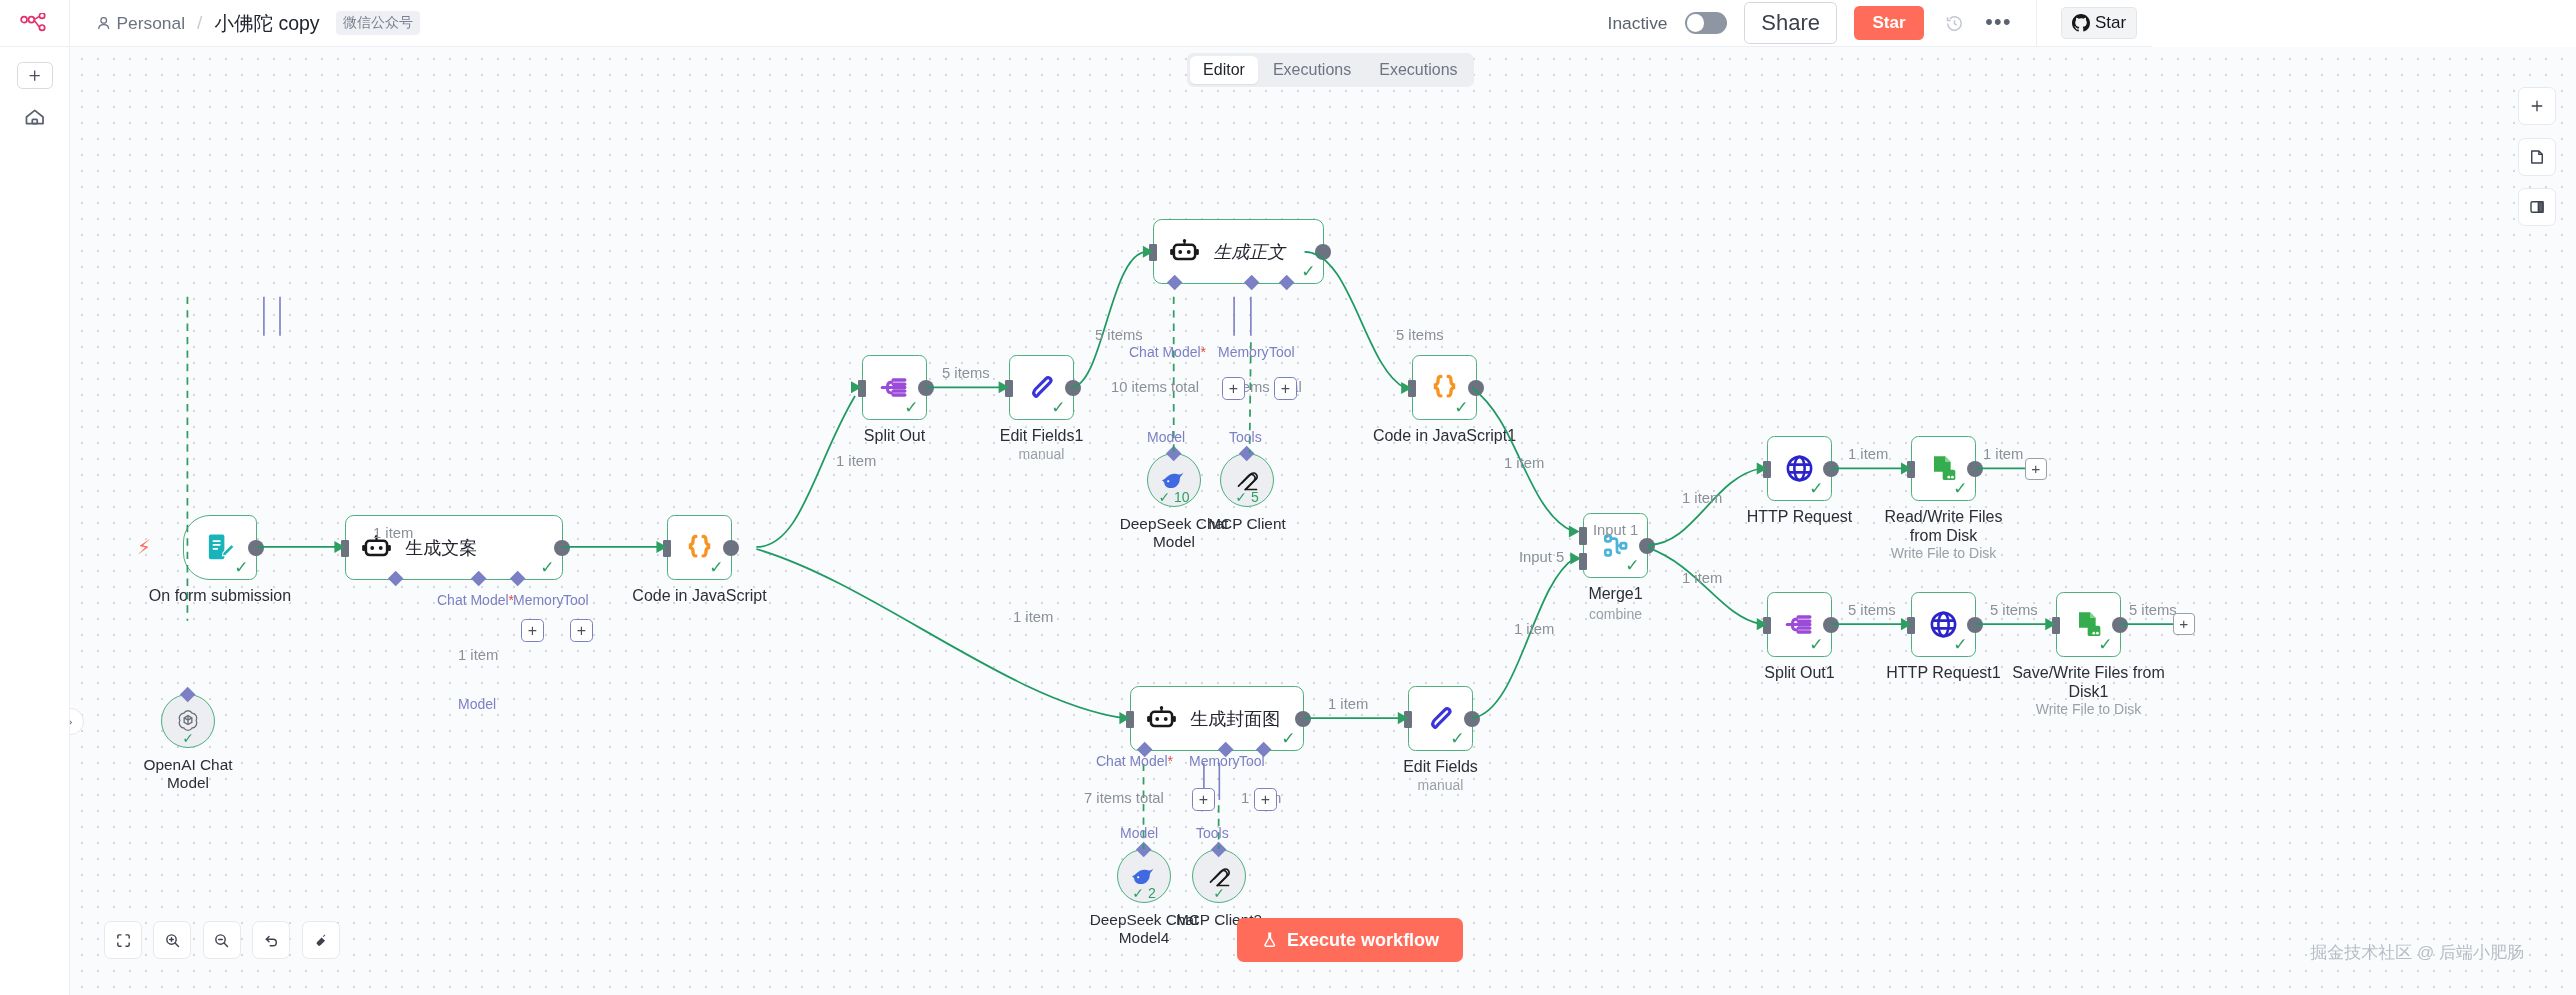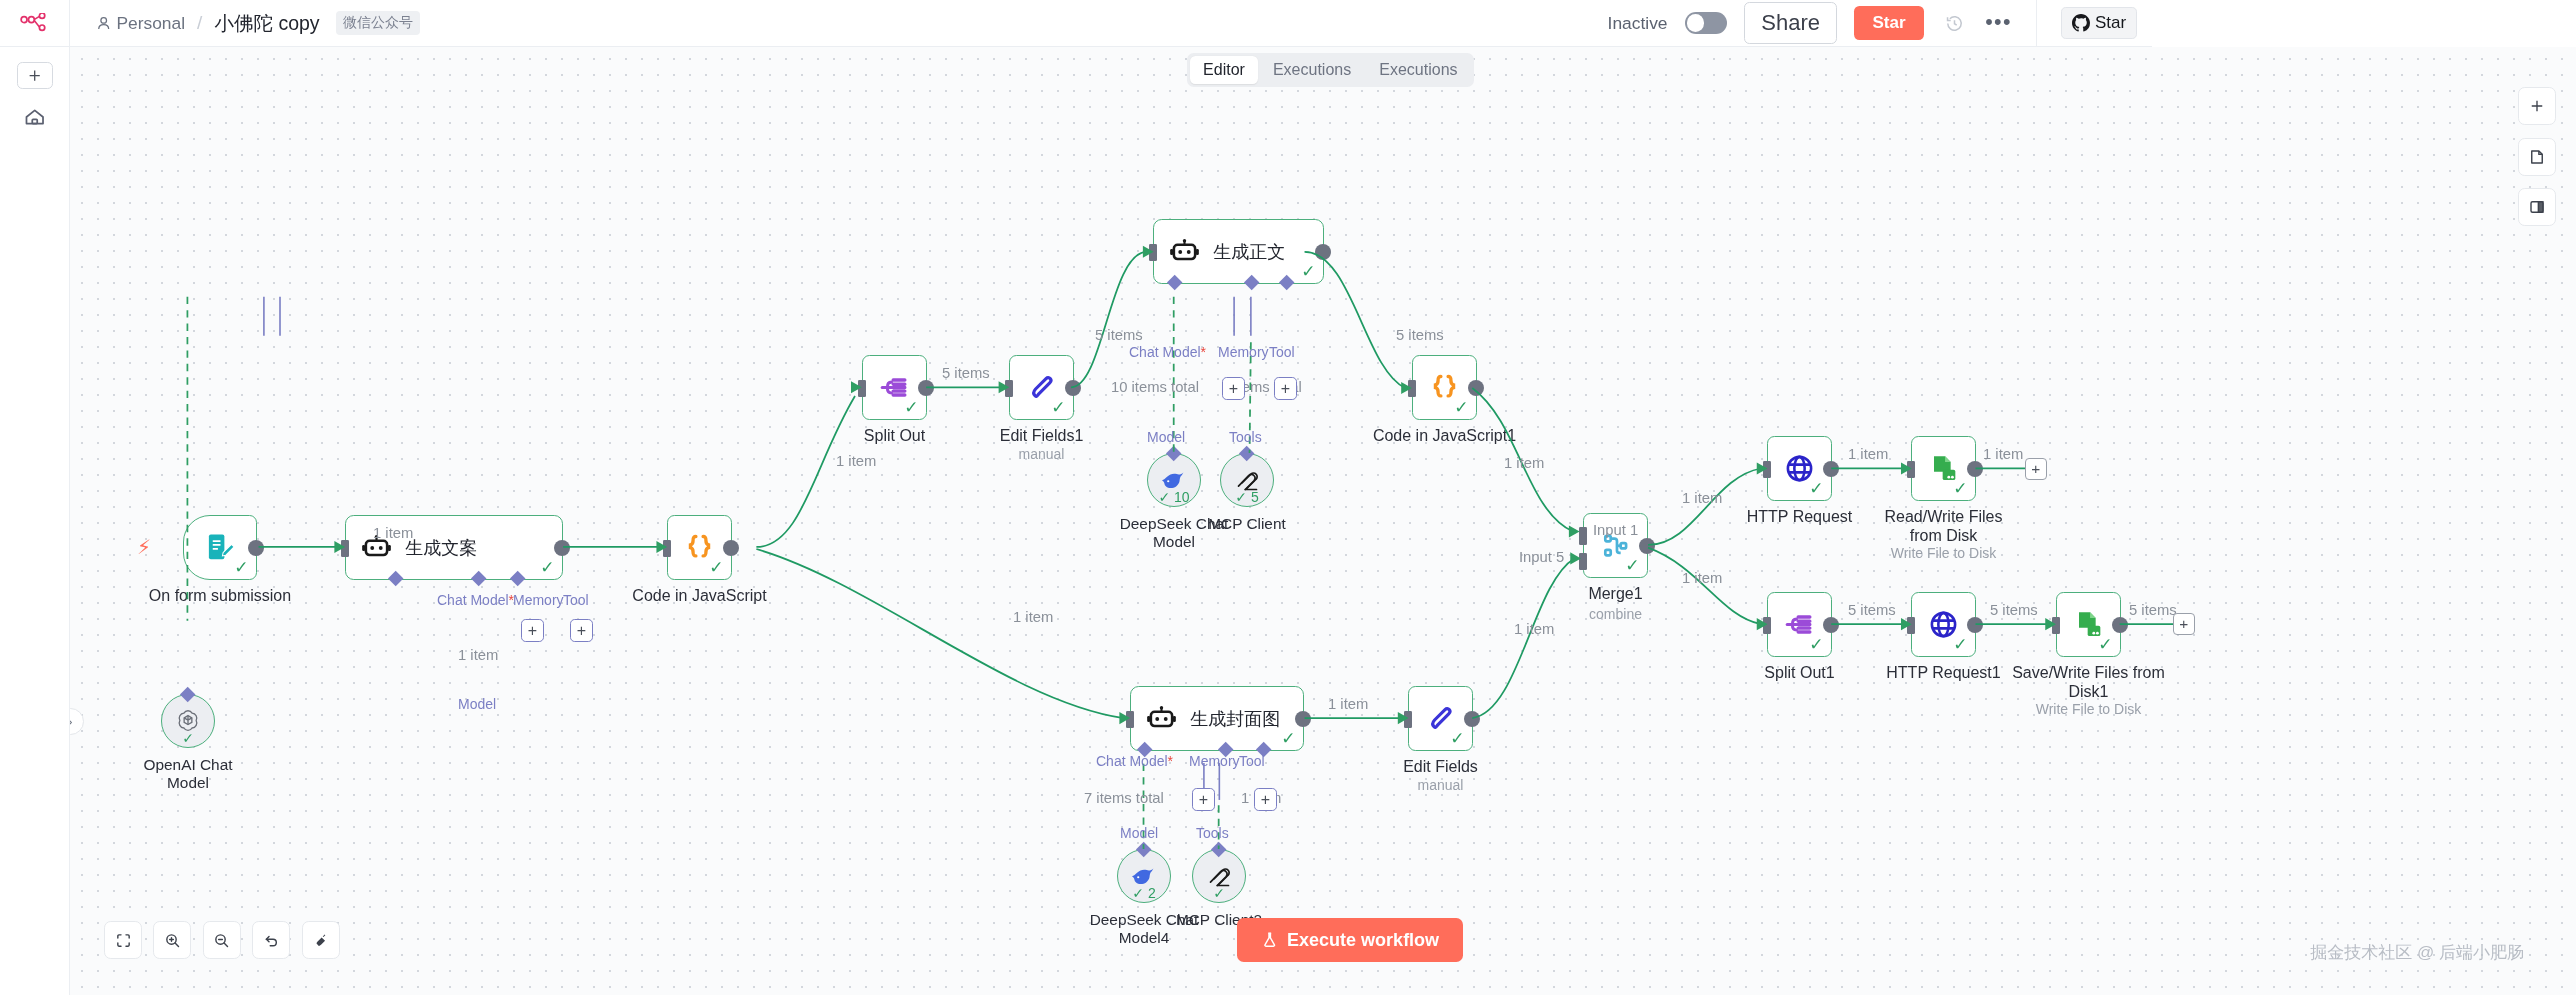--- a/index.html
+++ b/index.html
@@ -429,21 +429,21 @@
         <span class="tick">✓</span>
         <span class="port-in" style="left:-4.7px; top:24px;"></span>
         <span class="port-out" style="right:-8px; top:24px;"></span>
       </div>
       <div class="nlabel">Edit Fields1</div>
       <div class="nsub" style="top:91px;">manual</div>
     </div>
     <div class="conn-label" style="left:1025px; top:280px;">5 items</div>
 
     <div class="node" style="left:1083px; top:172px;">
-      <div class="nbox ai" style="width:171px;">
+      <div class="nbox ai" style="width:171px;font-style:italic;">
         <svg width="31" height="25.5" viewBox="0 0 28 24">
           <path d="M14 1.5 v3.2" stroke="#1a1a1a" stroke-width="2"></path>
             <circle cx="14" cy="1.6" r="1.6" fill="#1a1a1a"></circle>
           <rect x="4" y="5.4" width="20" height="13.5" rx="3.5" fill="none" stroke="#1a1a1a" stroke-width="2.4"></rect>
           <circle cx="10" cy="12.2" r="1.8" fill="#1a1a1a"></circle>
             <circle cx="18" cy="12.2" r="1.8" fill="#1a1a1a"></circle>
           <rect x="0.5" y="9.5" width="2.8" height="5.5" rx="1.2" fill="#1a1a1a"></rect>
           <rect x="24.7" y="9.5" width="2.8" height="5.5" rx="1.2" fill="#1a1a1a"></rect>
         </svg>
         <span class="ai-title">生成正文</span>

